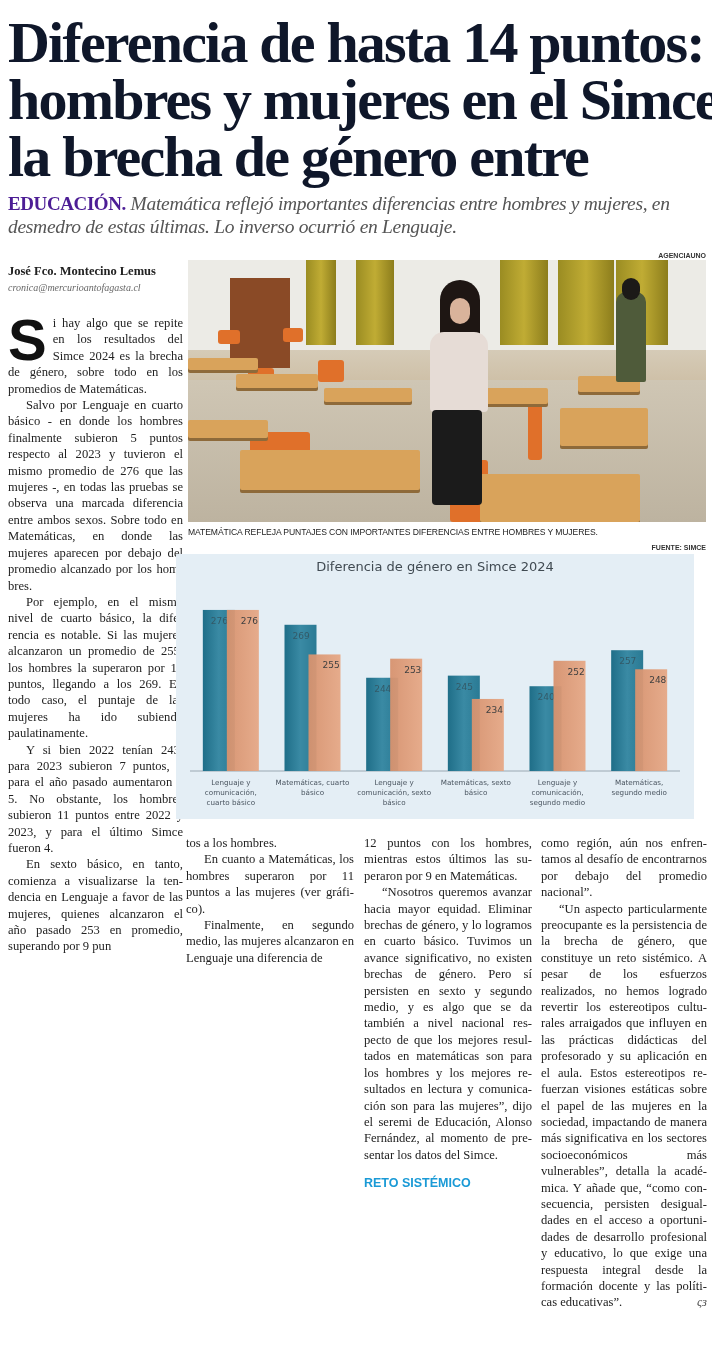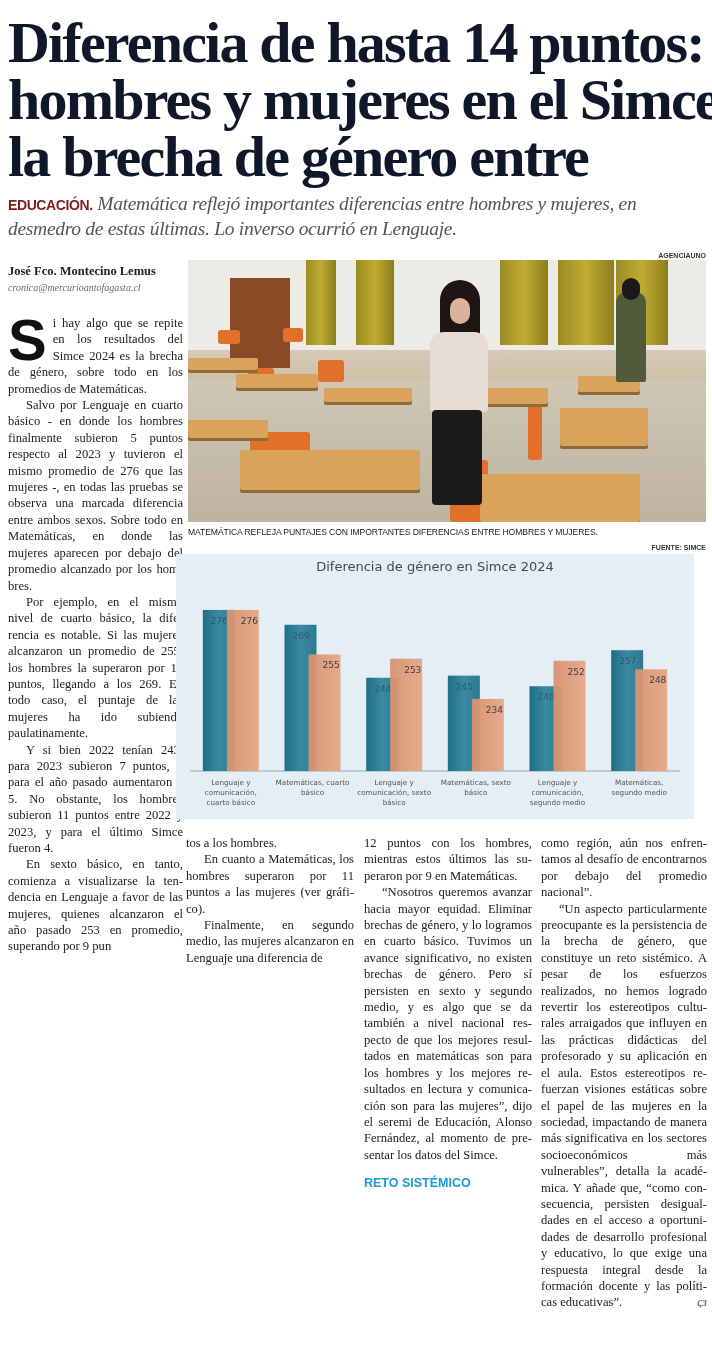--- a/index.html
+++ b/index.html
@@ -12,22 +12,22 @@
     font-size: 58px; line-height: 57px; letter-spacing: -1.8px; color: #0f172a;
   }
   .headline span { display: block; white-space: nowrap; }
 
   .lede {
     position: absolute; left: 8px; top: 192px; width: 700px;
     font-family: "Liberation Serif", serif; font-style: italic;
     font-size: 19.5px; line-height: 23px; color: #555; letter-spacing: -0.3px;
   }
   .lede .kicker {
-    font-family: Liberation Sans, sans-serif; font-style: normal; font-weight: bold;
-    color: #7f1d1d; font-size: 14px; letter-spacing: -0.4px;
+    font-family: Liberation Serif, serif; font-style: normal; font-weight: bold;
+    color: #4c1d95; font-size: 19px; letter-spacing: -0.4px;
   }
 
   .byline { position: absolute; left: 8px; top: 264px; width: 175px; }
   .byline .author { font-family: "Liberation Serif", serif; font-weight: bold; font-size: 12.5px; color: #222; }
   .byline .email { font-family: "Liberation Serif", serif; font-style: italic; font-size: 10px; color: #666; margin-top: 3px; }
 
   .col {
     position: absolute; font-family: "Liberation Serif", serif;
     font-size: 12.6px; line-height: 16.4px; color: #222; text-align: justify;
     hyphens: manual;

